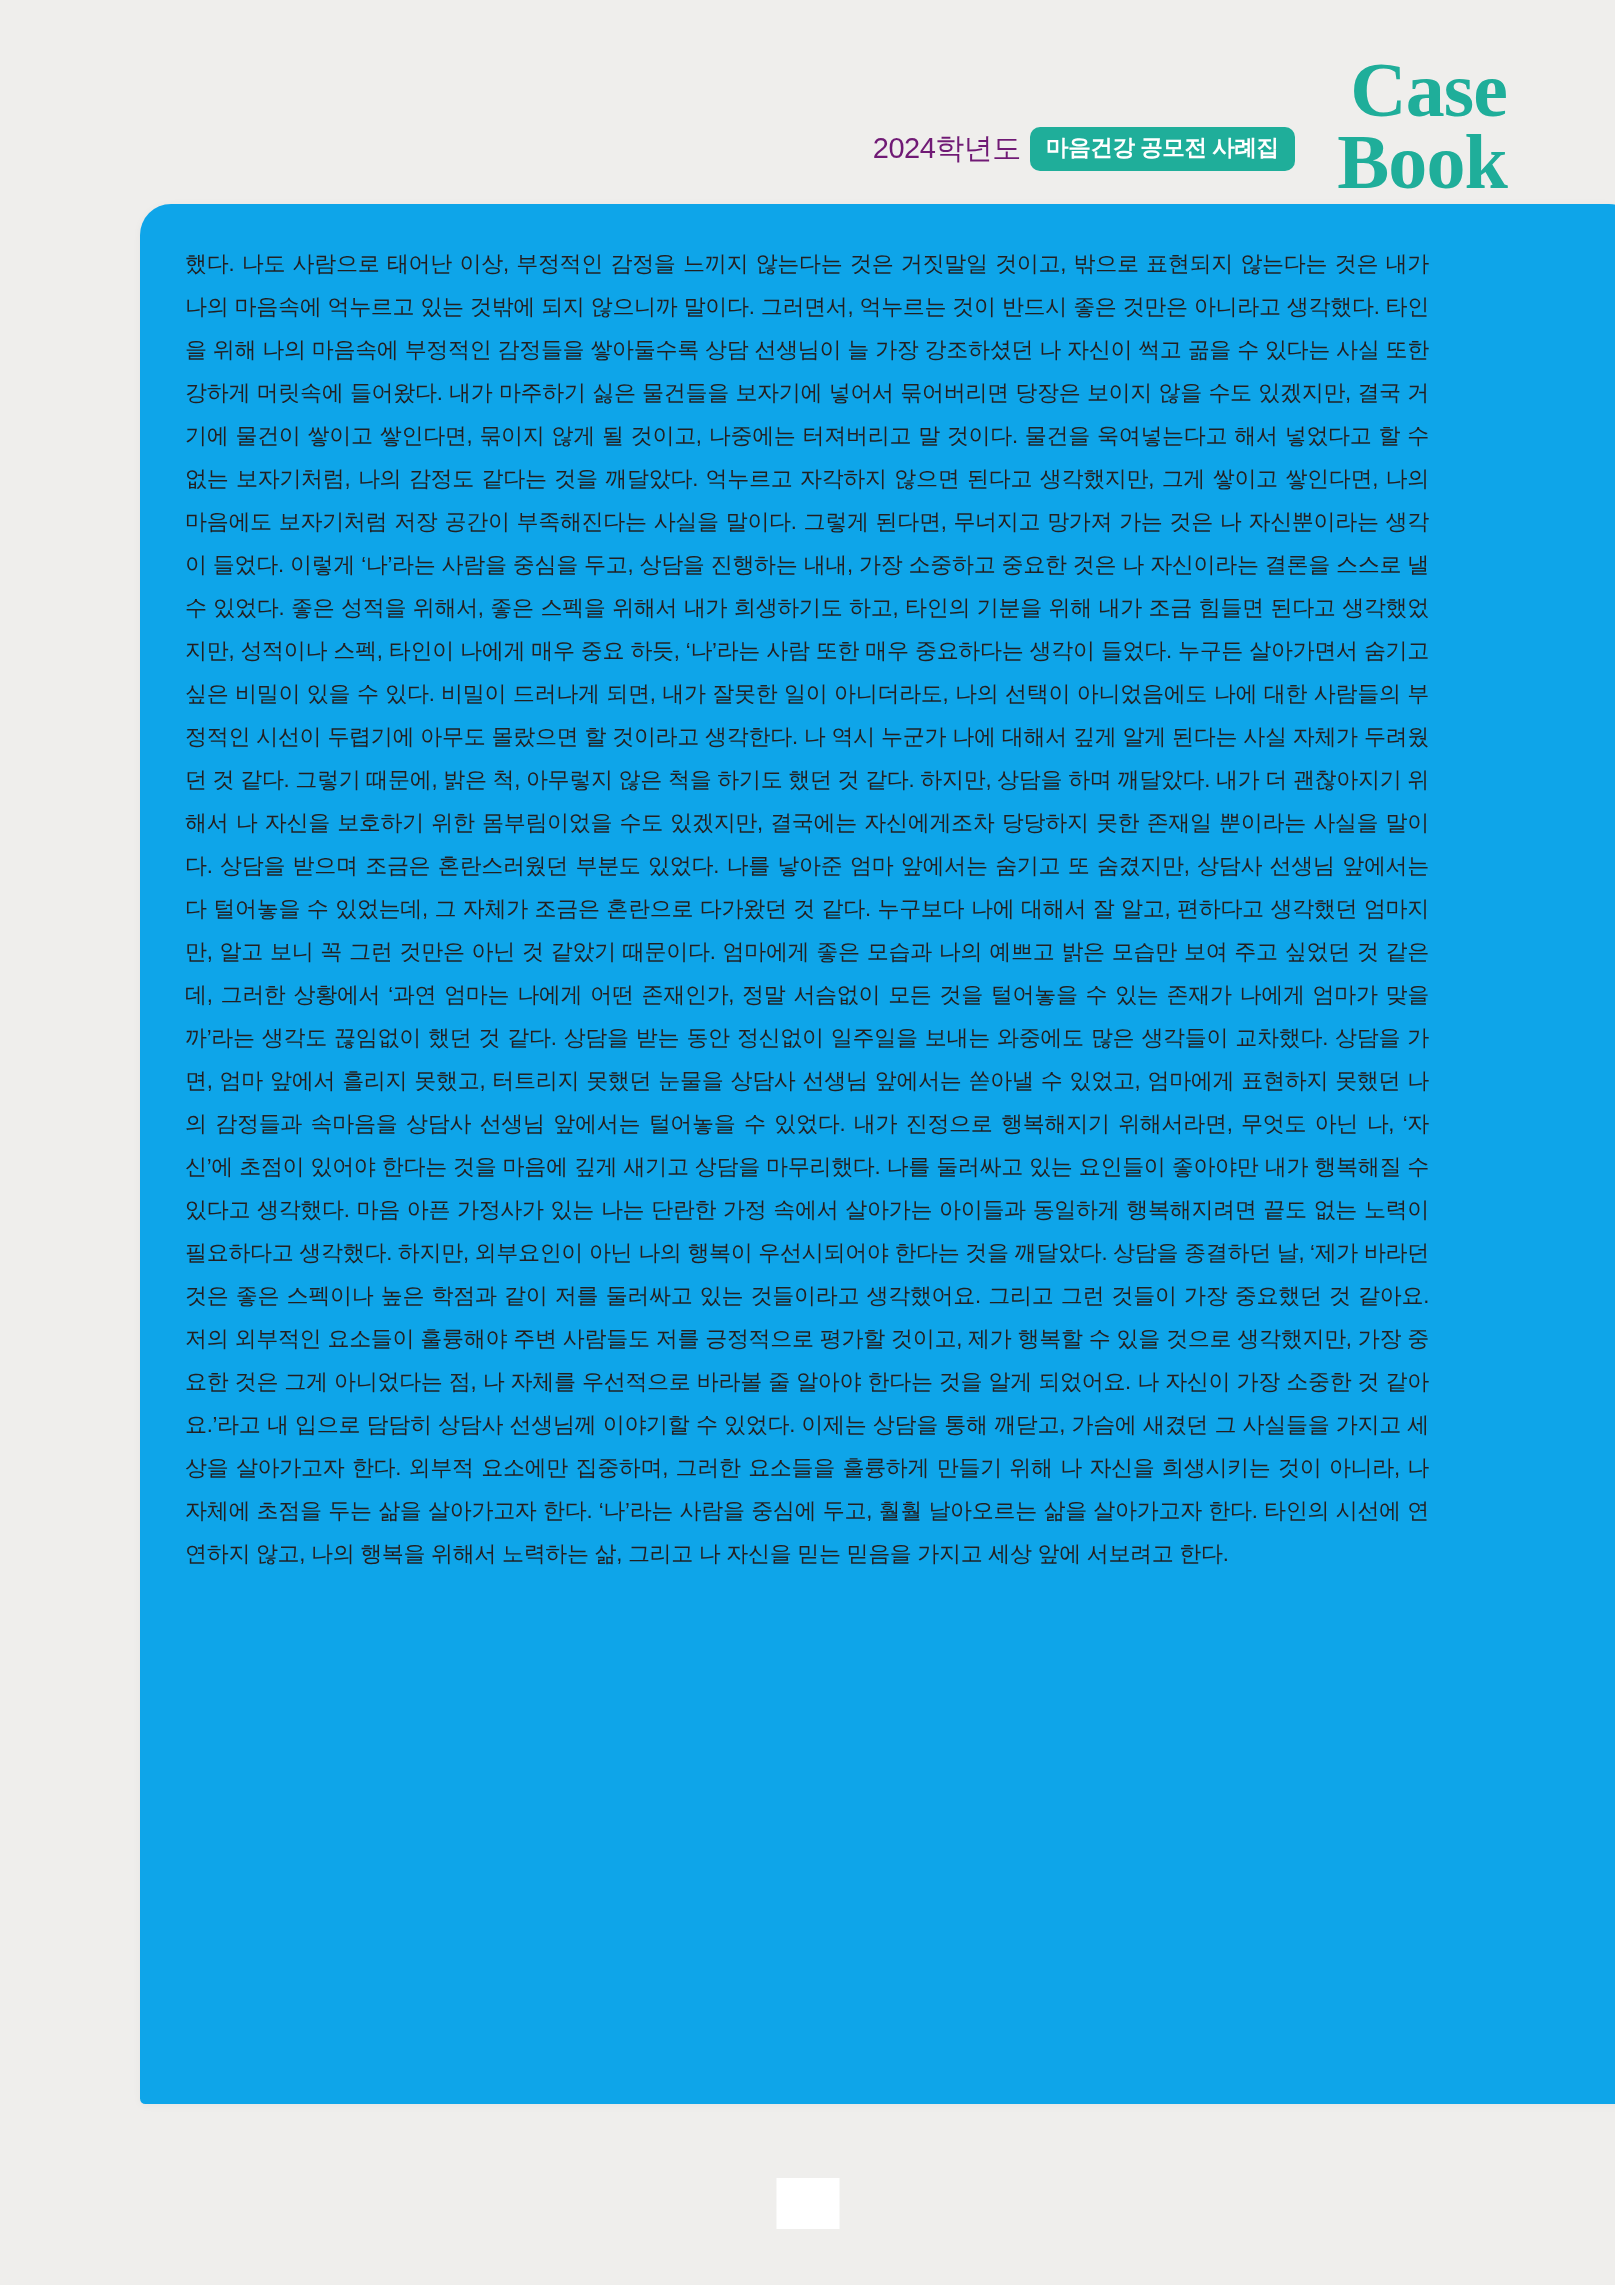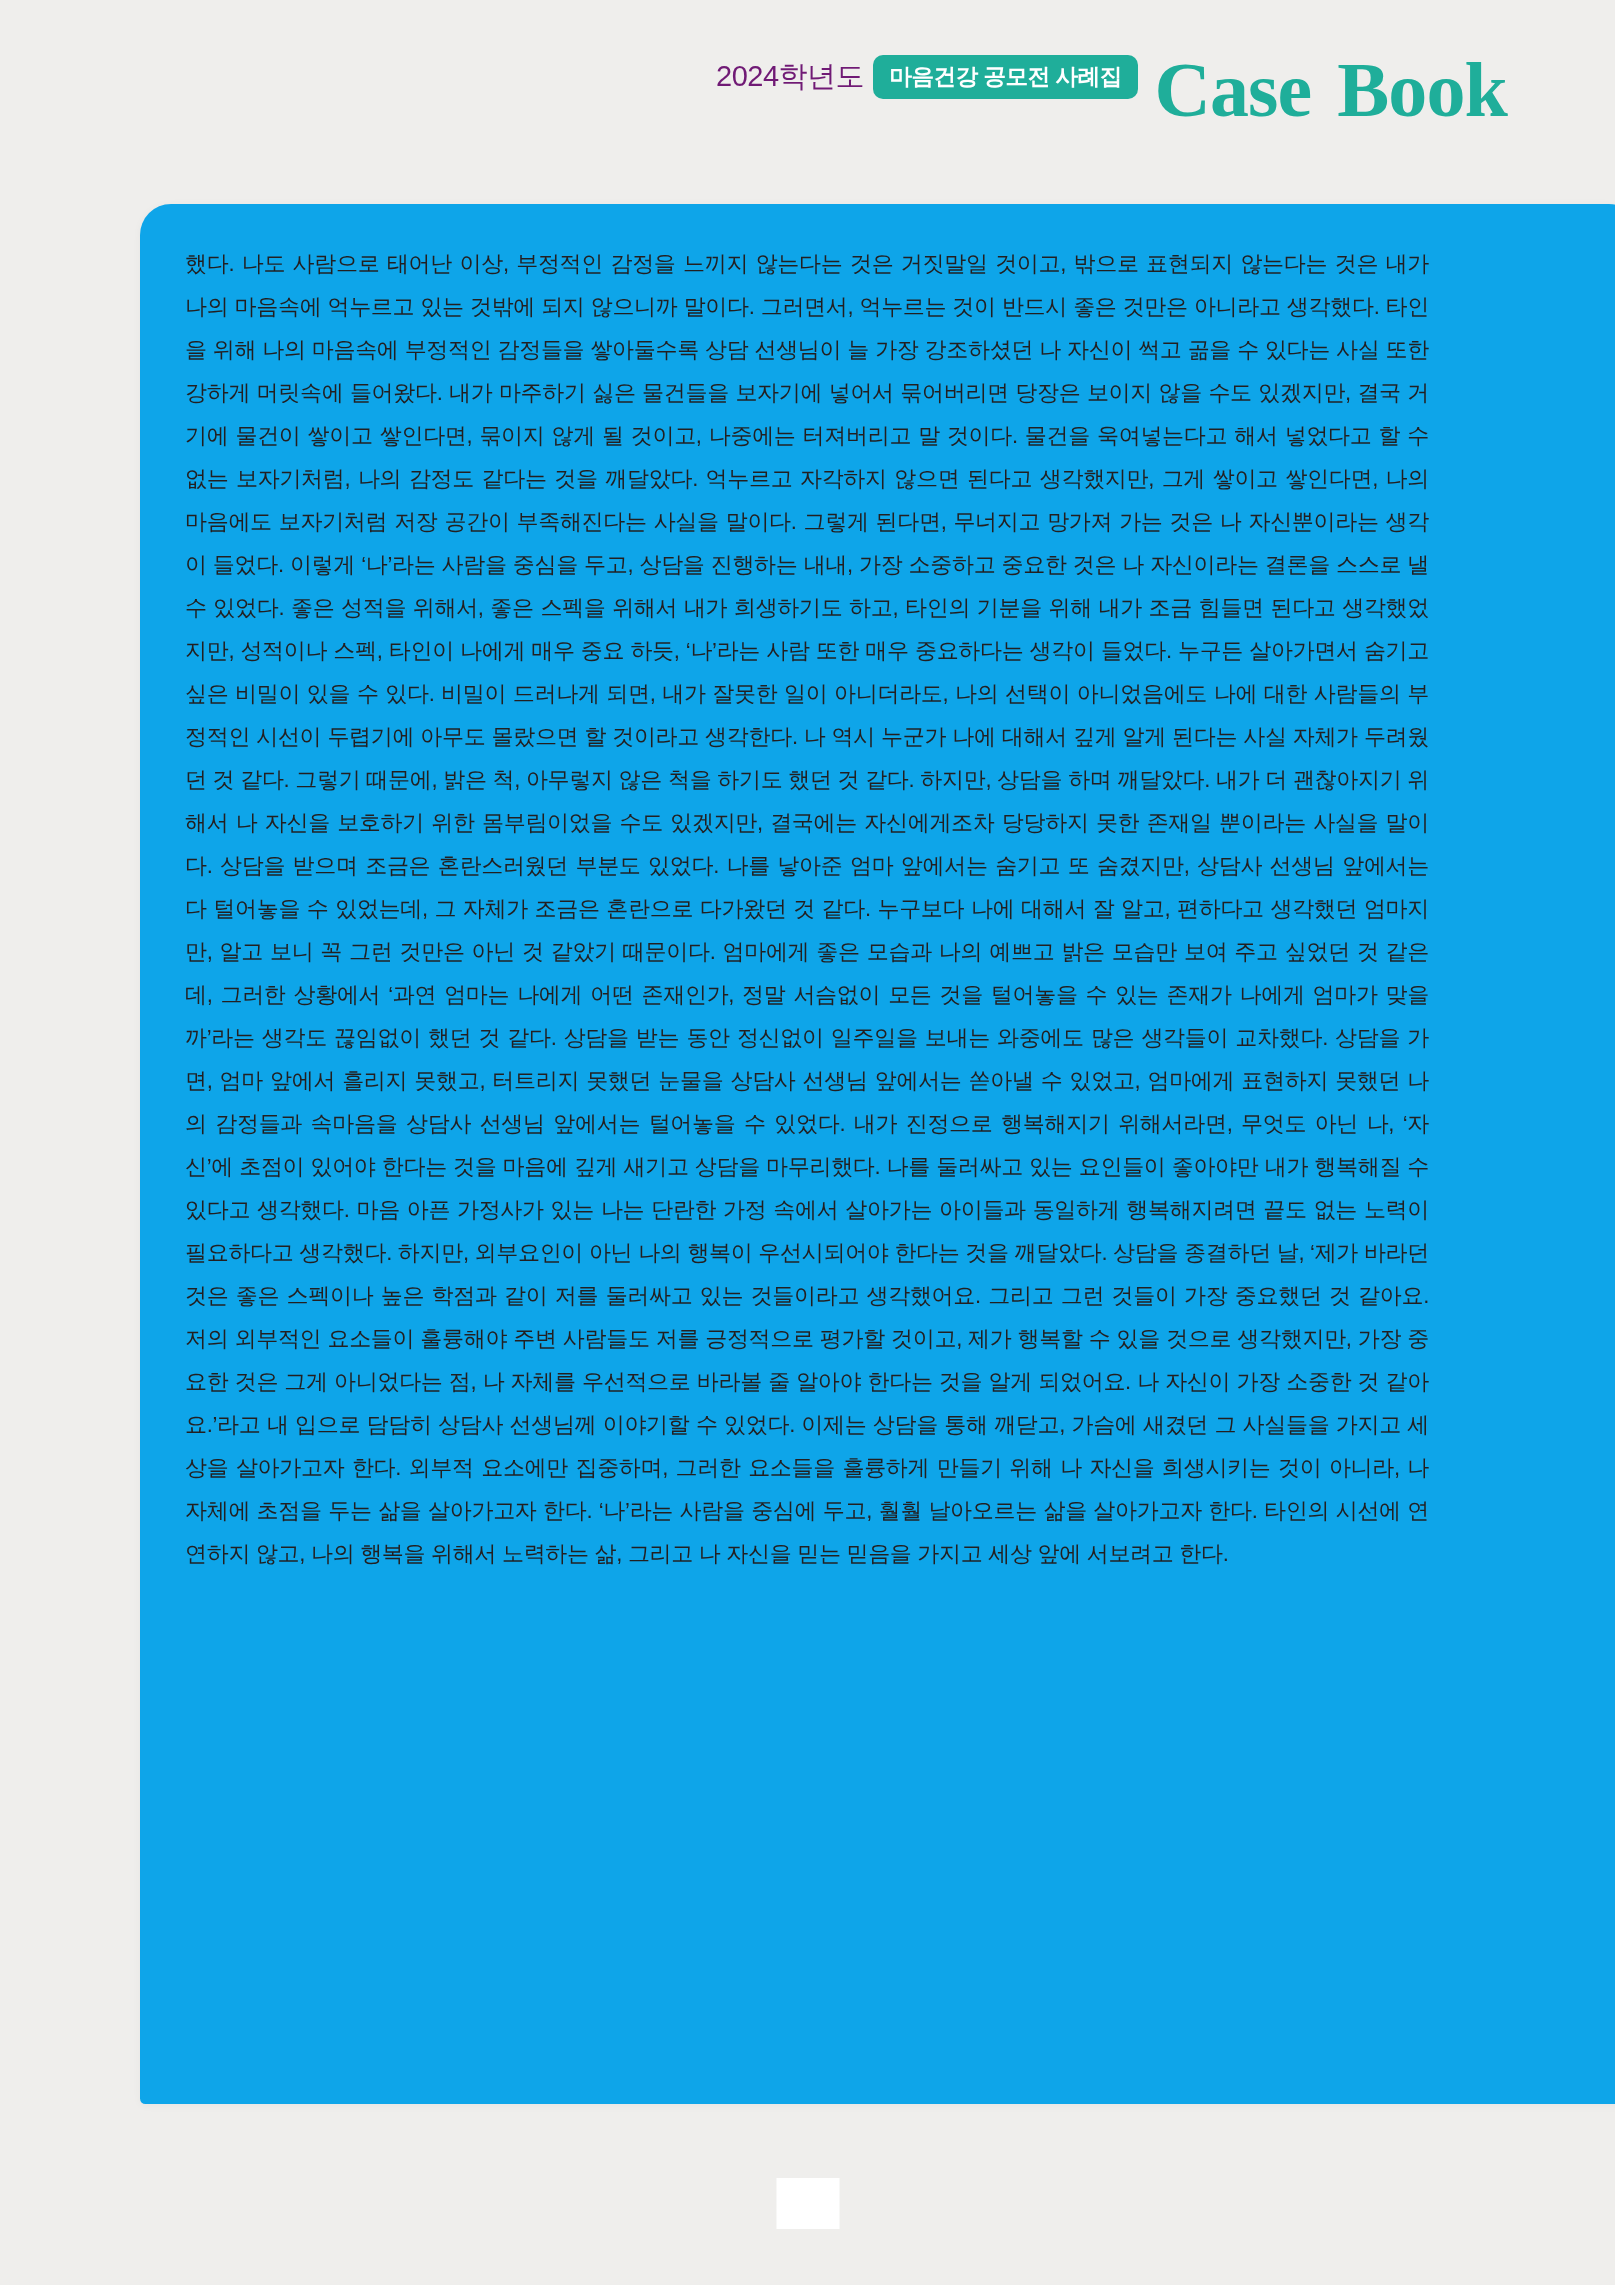--- a/index.html
+++ b/index.html
@@ -52,21 +52,21 @@
     color: #ffffff;
     font-size: 22.6px;
     font-weight: bold;
     padding: 5.4px 16.3px 7.2px 16.3px;
     border-radius: 10px;
     white-space: nowrap;
     letter-spacing: -0.5px;
   }
   .casebook {
     display: flex;
-    flex-direction: row;
+    flex-direction: column;
     align-items: flex-end;
     line-height: 0.92;
   }
   .casebook span {
     font-family: "Liberation Serif", serif;
     font-weight: bold;
     font-size: 78px;
     color: #1fae9a;
     letter-spacing: -0.9px;
   }

